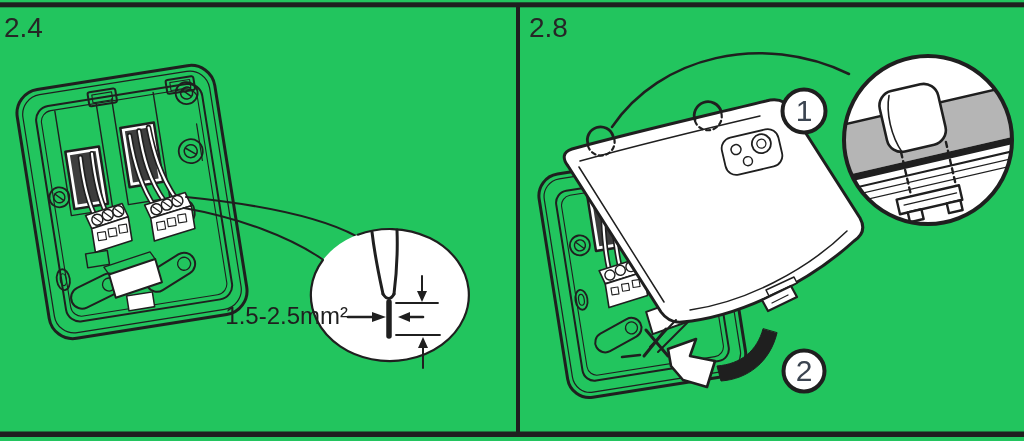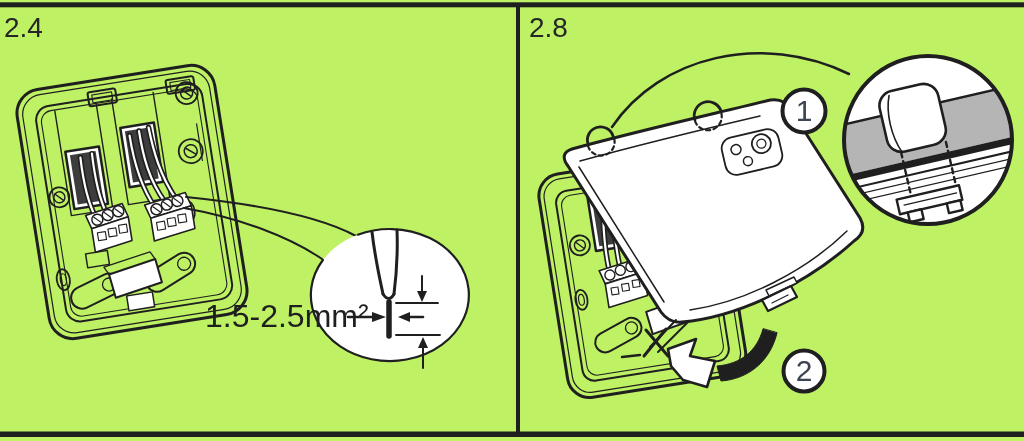--- a/index.html
+++ b/index.html
@@ -1,20 +1,20 @@
 <!DOCTYPE html>
 <html><head>
 <meta charset="utf-8">
 <style>
   html,body{margin:0;padding:0;background:#ffffff;}
-  #stage{position:relative;width:1024px;height:441px;background:#bef264;overflow:hidden;
+  #stage{position:relative;width:1024px;height:441px;background:#22c55e;overflow:hidden;
          font-family:"Liberation Sans", sans-serif;color:#262626;}
   #art{position:absolute;left:0;top:0;}
   .lbl{position:absolute;font-size:28px;color:#262626;line-height:1;white-space:nowrap;}
-  .dim{position:absolute;font-size:32px;color:#1f1f1f;line-height:24px;white-space:nowrap;}
+  .dim{position:absolute;font-size:24px;color:#1f1f1f;line-height:24px;white-space:nowrap;}
   .badge-num{position:absolute;width:44px;height:44px;line-height:44px;text-align:center;
              font-size:30px;color:#3b4450;}
 </style>
 </head>
 <body>
 
 <div id="stage">
 
 <svg id="art" width="1024" height="441" viewBox="0 0 1024 441">
   <defs>

